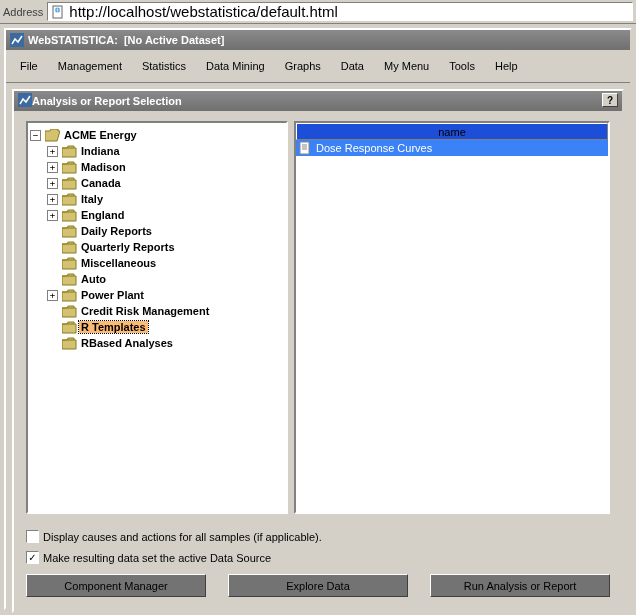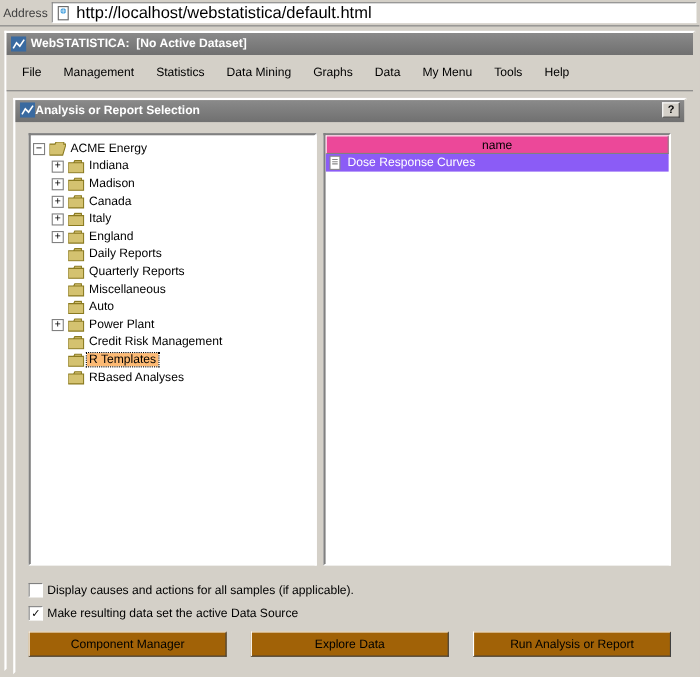--- a/index.html
+++ b/index.html
@@ -152,21 +152,21 @@
   }
   .list-pane {
     flex: 1;
     height: 393px;
     padding: 0;
     display: flex;
     flex-direction: column;
   }
   .list-header {
     height: 17px;
-    background: #ec4899;
+    background: #1d4ed8;
     border-top: 1px solid #fff;
     border-left: 1px solid #fff;
     border-bottom: 1px solid #808080;
     border-right: 1px solid #808080;
     display: flex;
     align-items: center;
   }
   .list-header-col {
     flex: 1;
     text-align: center;
@@ -175,21 +175,21 @@
   }
   .list-row {
     height: 16px;
     display: flex;
     align-items: center;
     padding: 0 2px;
     gap: 4px;
     font-size: 11px;
   }
   .list-row.selected {
-    background: #8b5cf6;
+    background: #3b82f6;
     color: #fff;
   }
   .list-row-icon {
     width: 14px; height: 14px;
   }
 
   .tree { list-style: none; margin: 0; padding: 0; }
   .tree ul { list-style: none; margin: 0; padding: 0 0 0 17px; }
   .tree li { position: relative; }
   .tree-item {
@@ -210,21 +210,21 @@
     justify-content: center;
     font-size: 9px;
     line-height: 1;
     margin-right: 2px;
     font-family: monospace;
   }
   .expander.blank { border: none; background: transparent; }
   .folder-icon {
     width: 15px; height: 13px; display: inline-block;
   }
-  .tree-label { padding: 0 2px; }
+  .tree-label { padding: 0 2px; font-weight: bold; }
   .tree-label.selected {
     background: #fdba74;
     outline: 1px dotted #000;
   }
 
   .check-row {
     display: flex;
     align-items: center;
     gap: 4px;
     margin-top: 8px;
@@ -247,21 +247,21 @@
   .buttons-row {
     display: flex;
     justify-content: space-between;
     margin-top: 10px;
     padding-bottom: 4px;
   }
   .btn {
     display: inline-flex;
     align-items: center;
     justify-content: center;
-    background: #a16207;
+    background: #737373;
     border-top: 1px solid #fff;
     border-left: 1px solid #fff;
     border-right: 1px solid #404040;
     border-bottom: 1px solid #404040;
     font-size: 11px;
     color: #000;
     height: 23px;
   }
   .btn.main { width: 180px; }
 </style>

